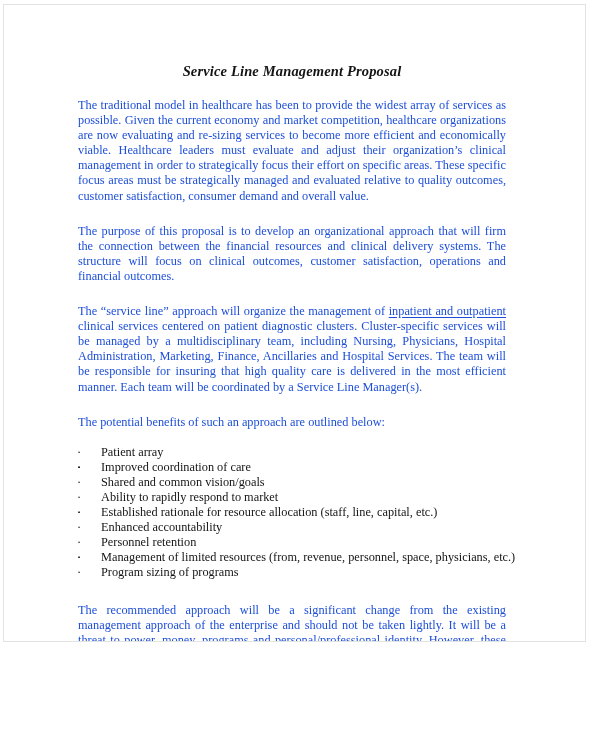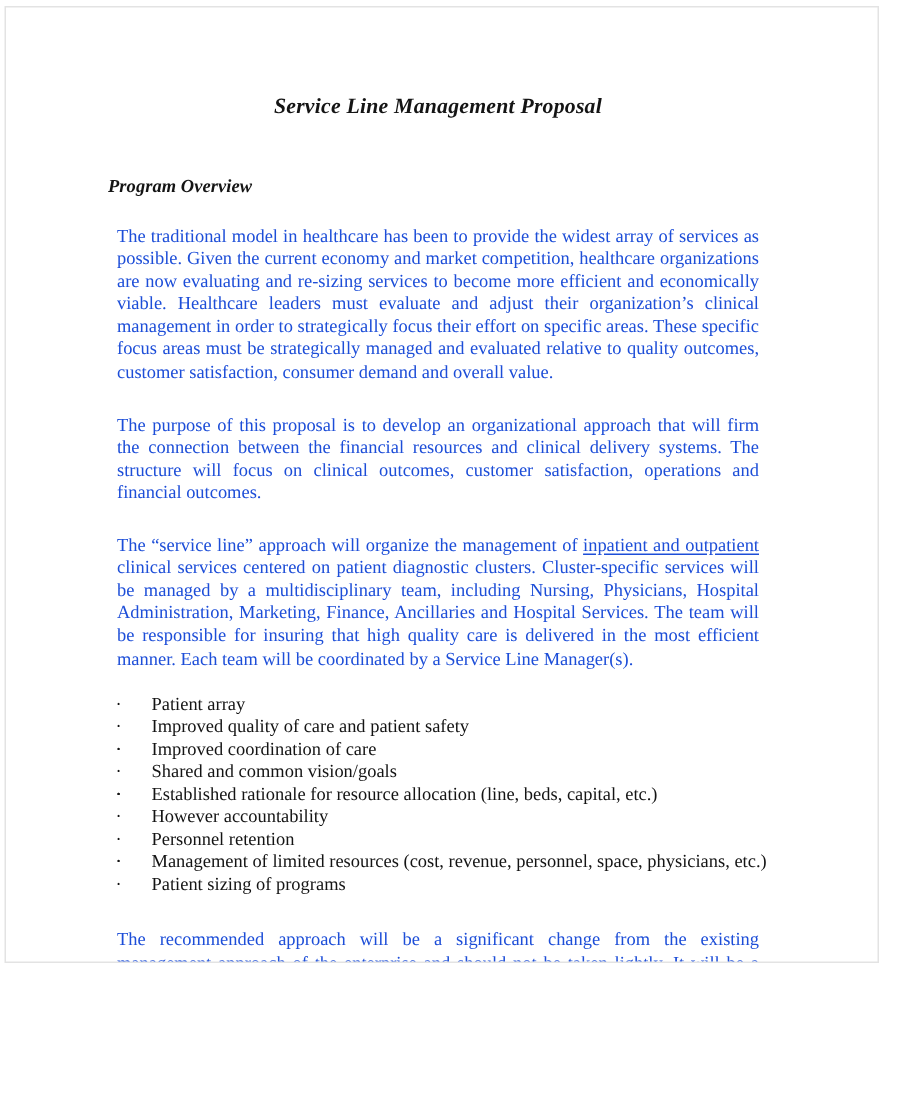--- a/index.html
+++ b/index.html
@@ -109,41 +109,41 @@
   }
 </style>
 </head>
 <body>
 
 <div class="page-frame">
   <div class="page-body">
 
     <h1 class="doc-title">Service Line Management Proposal</h1>
 
-    <h2 class="section-heading">Program Overview</h2>
 
     <p class="para first-para">The traditional model in healthcare has been to provide the widest array of services as possible. Given the current economy and market competition, healthcare organizations are now evaluating and re-sizing services to become more efficient and economically viable. Healthcare leaders must evaluate and adjust their organization’s clinical management in order to strategically focus their effort on specific areas. These specific focus areas must be strategically managed and evaluated relative to quality outcomes, customer satisfaction, consumer demand and overall value.</p>
 
     <p class="para">The purpose of this proposal is to develop an organizational approach that will firm the connection between the financial resources and clinical delivery systems. The structure will focus on clinical outcomes, customer satisfaction, operations and financial outcomes.</p>
 
     <p class="para"><span>The “service line” approach will organize the management of </span><span class="underlined">inpatient and outpatient</span><span> clinical services centered on patient diagnostic clusters. Cluster-specific services will be managed by a multidisciplinary team, including Nursing, Physicians, Hospital Administration, Marketing, Finance, Ancillaries and Hospital Services. The team will be responsible for insuring that high quality care is delivered in the most efficient manner. Each team will be coordinated by a Service Line Manager(s).</span></p>
 
+    <p class="para lead-in">The potential benefits of such an approach are outlined below:</p>
 
     <ul class="benefits-list">
       <li><span class="bullet-glyph">·</span><span>Patient array</span></li>
-      <li><span class="bullet-glyph">·</span><span>Improved quality of care and patient safety</span></li>
+      <li><span class="bullet-glyph">·</span></li>
       <li><span class="bullet-glyph">·</span></li>
       <li><span class="bullet-glyph">·</span><span>Improved coordination of care</span></li>
       <li><span class="bullet-glyph">·</span><span>Shared and common vision/goals</span></li>
+      <li><span class="bullet-glyph">·</span><span>Ability to rapidly respond to market</span></li>
       <li><span class="bullet-glyph">·</span></li>
-      <li><span class="bullet-glyph">·</span></li>
-      <li><span class="bullet-glyph">·</span><span>Established rationale for resource allocation (line, beds, capital, etc.)</span></li>
-      <li><span class="bullet-glyph">·</span><span>However accountability</span></li>
+      <li><span class="bullet-glyph">·</span><span>Established rationale for resource allocation (staff, line, capital, etc.)</span></li>
+      <li><span class="bullet-glyph">·</span><span>Enhanced accountability</span></li>
       <li><span class="bullet-glyph">·</span><span>Personnel retention</span></li>
       <li><span class="bullet-glyph">·</span></li>
-      <li><span class="bullet-glyph">·</span><span>Management of limited resources (cost, revenue, personnel, space, physicians, etc.)</span></li>
-      <li><span class="bullet-glyph">·</span><span>Patient sizing of programs</span></li>
+      <li><span class="bullet-glyph">·</span><span>Management of limited resources (from, revenue, personnel, space, physicians, etc.)</span></li>
+      <li><span class="bullet-glyph">·</span><span>Program sizing of programs</span></li>
     </ul>
 
     <p class="para closing">The recommended approach will be a significant change from the existing management approach of the enterprise and should not be taken lightly. It will be a threat to power, money, programs and personal/professional identity. However, these threats are far outweighed by the benefits listed above.</p>
 
   </div>
 </div>
 
 </body></html>

